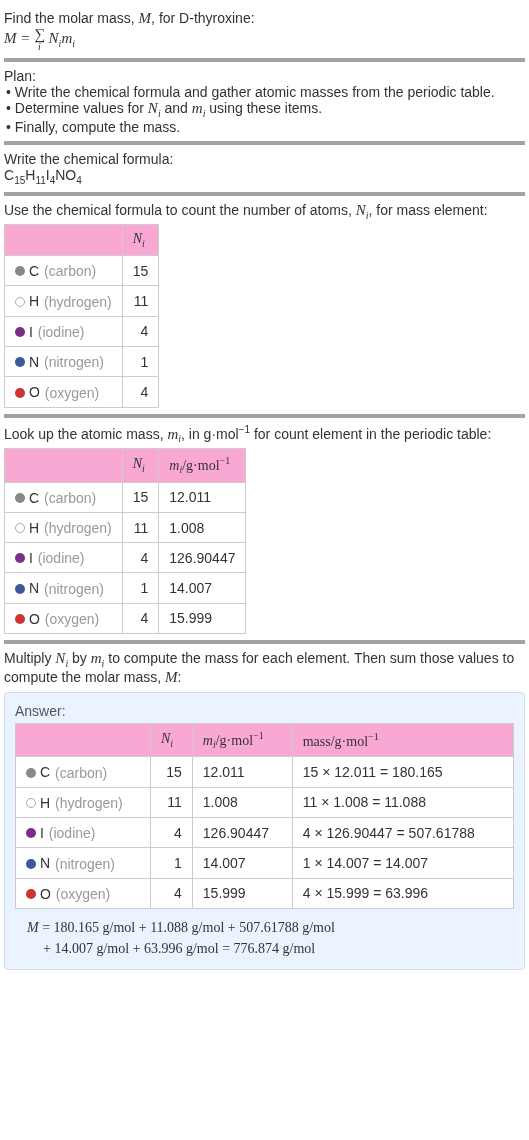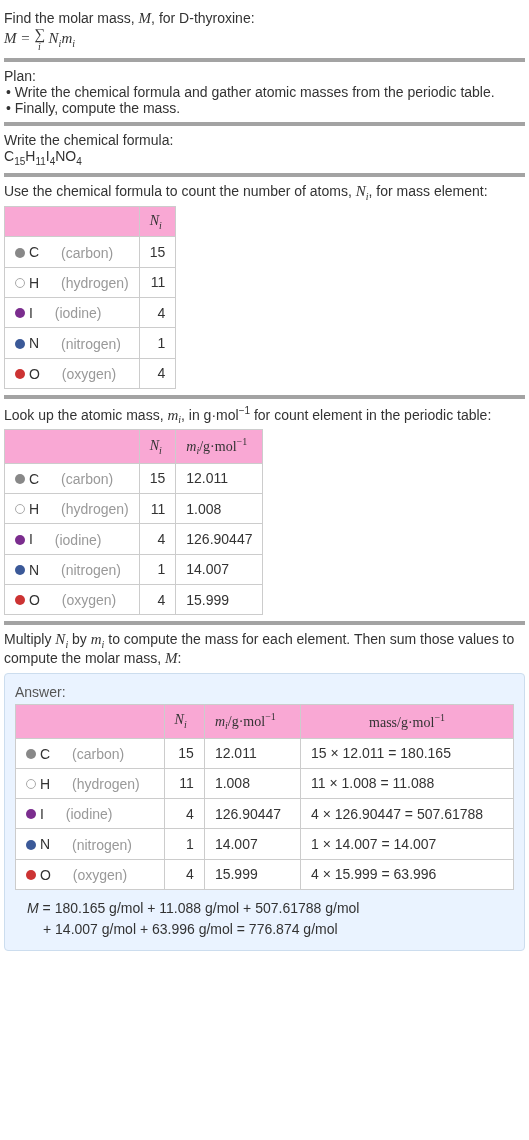--- a/index.html
+++ b/index.html
@@ -83,41 +83,41 @@
     .dot-h { background: #fff; border: 1px solid #aaa; }
     .dot-i { background: #7b2d8e; }
     .dot-n { background: #3b5998; }
     .dot-o { background: #c33; }
     .elem-sym {
       color: #333;
       vertical-align: middle;
     }
     .elem-name {
       color: #999;
-      margin-left: 18px;
+      margin-left: 1px;
       vertical-align: middle;
     }
     .answer-box {
       background: #eaf3ff;
       border: 1px solid #cde;
       border-radius: 4px;
       padding: 10px;
       margin-top: 6px;
     }
     .answer-box table {
       background: #fff;
       width: 100%;
     }
     .answer-label {
       color: #555;
       margin-bottom: 0;
     }
     .final-eq {
       font-style: italic;
-      font-family: Liberation Sans, sans-serif;
+      font-family: Liberation Serif, serif;
       padding: 8px 4px 0 12px;
       line-height: 1.5;
     }
     .chem-formula {
       font-family: Arial, sans-serif;
     }
     .bullet-line {
       padding-left: 2px;
     }
   </style>
@@ -129,20 +129,23 @@
     <span>Find the molar mass, </span><span class="formula">M</span><span>, for D-thyroxine:</span>
   </div>
   <div class="formula">
     <span>M = </span><span class="sum"><span class="sum-sym">∑</span><span class="sum-idx">i</span></span><span> N</span><span class="sub">i</span><span>m</span><span class="sub">i</span>
   </div>
 </div>
 
 <div class="section">
   <div>Plan:</div>
   <div class="bullet-line">• Write the chemical formula and gather atomic masses from the periodic table.</div>
+  <div class="bullet-line">
+    <span>• Determine values for </span><span class="formula">N</span><span class="formula sub">i</span><span> and </span><span class="formula">m</span><span class="formula sub">i</span><span> using these items.</span>
+  </div>
   <div class="bullet-line">• Finally, compute the mass.</div>
 </div>
 
 <div class="section">
   <div>Write the chemical formula:</div>
   <div class="chem-formula">
     <span>C</span><span class="sub">15</span><span>H</span><span class="sub">11</span><span>I</span><span class="sub">4</span><span>N</span><span>O</span><span class="sub">4</span>
   </div>
 </div>
 
@@ -229,21 +232,21 @@
     <span>Multiply </span><span class="formula">N</span><span class="formula sub">i</span><span> by </span><span class="formula">m</span><span class="formula sub">i</span><span> to compute the mass for each element. Then sum those values to compute the molar mass, </span><span class="formula">M</span><span>:</span>
   </div>
   <div class="answer-box">
     <div class="answer-label">Answer:</div>
     <table>
       <tbody>
           <tr>
         <th></th>
         <th><span>N</span><span class="sub">i</span></th>
         <th><span>m</span><span class="sub">i</span><span style="font-style:normal">/g·mol</span><span class="sup" style="font-style:normal">−1</span></th>
-        <th style="text-align:center"><span style="font-style:normal">mass/g·mol</span><span class="sup" style="font-style:normal">−1</span></th>
+        <th style="text-align:left"><span style="font-style:normal">mass/g·mol</span><span class="sup" style="font-style:normal">−1</span></th>
       </tr>
       </tbody>
         <tbody id="answer-tbody">
           <tr>
             <td class="element-cell"><span class="dot dot-c"></span><span class="elem-sym">C</span><span class="elem-name"> (carbon)</span></td>
             <td class="num">15</td>
             <td>12.011</td>
             <td>15 × 12.011 = 180.165</td>
           </tr>
           <tr>

